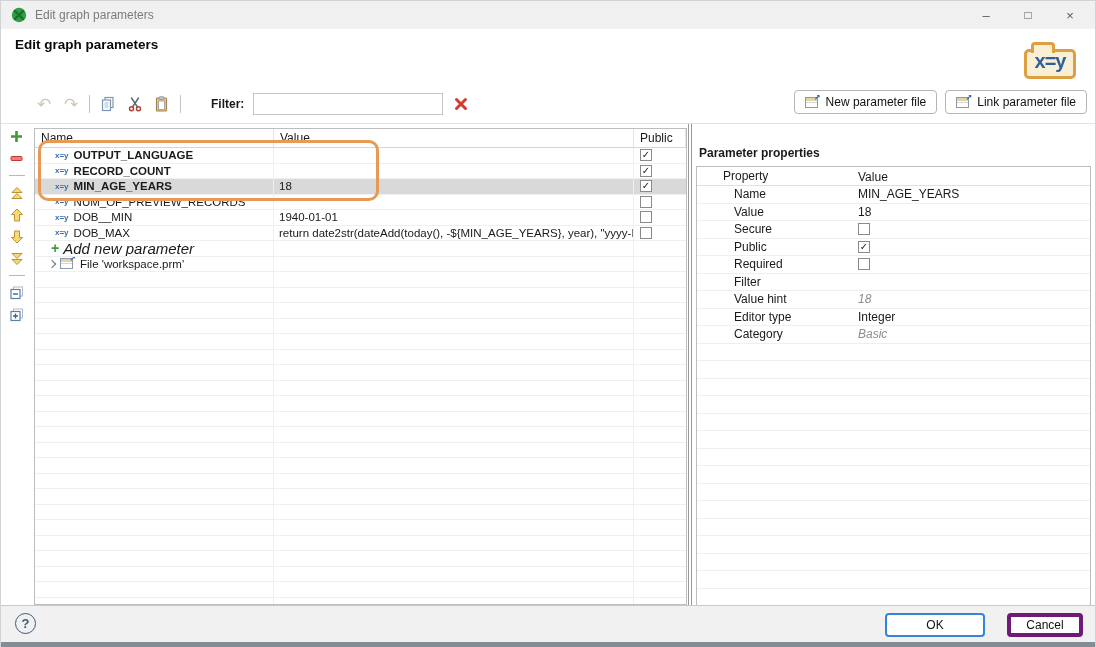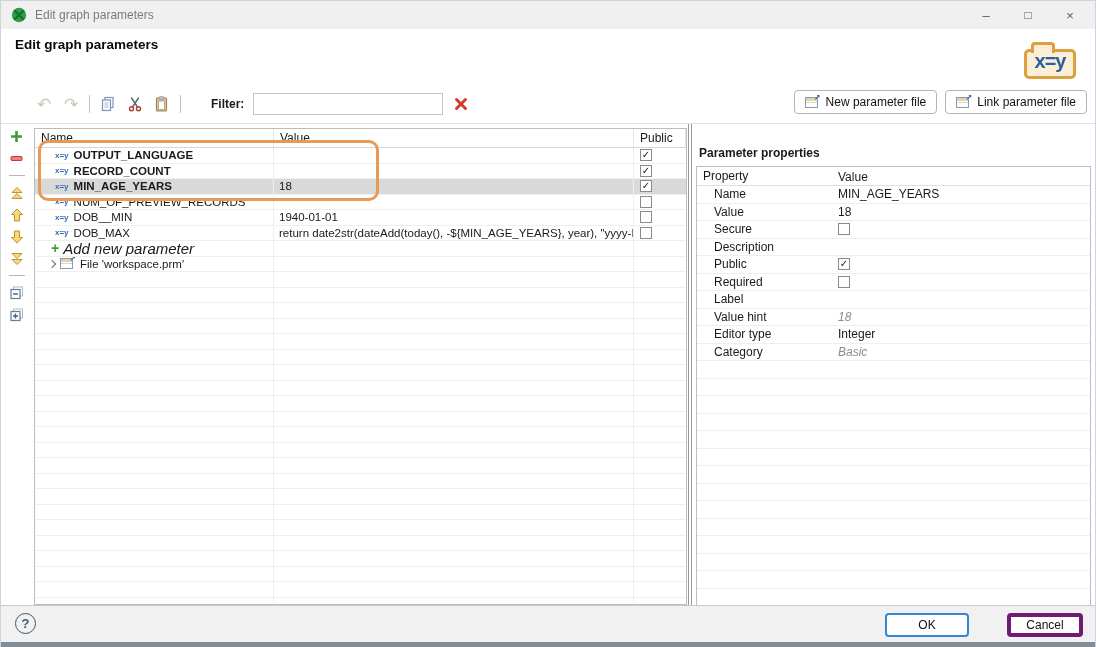--- a/index.html
+++ b/index.html
@@ -71,29 +71,29 @@
   
   .splitter { position:absolute; left:687px; top:0; width:4px; height:482px; border-left:1px solid #9a9a9a; border-right:1px solid #9a9a9a; background:#fff; }
 
   
   .props-panel { position:absolute; left:693px; top:12px; width:399px; height:482px; background:#fff; }
   .props-title { position:absolute; left:5px; top:10px; font-weight:bold; font-size:12px; }
   .props-table { position:absolute; left:2px; top:30px; width:395px; height:448px; border:1px solid #bdbdbd; overflow:hidden; background:#fff; }
   .props-header { display:flex; height:19px; border-bottom:1px solid #e0e0e0; }
   .props-header .hcell { padding:2px 0 0 6px; }
   .qrow { display:flex; height:17.5px; border-bottom:1px solid #efefef; align-items:center; }
-  .qlabel { width:135px; flex:0 0 auto; padding-left:17px; overflow:hidden; white-space:nowrap; }
+  .qlabel { width:135px; flex:0 0 auto; padding-left:17px; overflow:hidden; white-space:nowrap;margin-left:20px; }
   .qval { flex:1 1 auto; padding-left:6px; overflow:hidden; white-space:nowrap; display:flex; align-items:center; }
   .muted { color:#8d8d8d; font-style:italic; }
 
   
   .footer { position:absolute; left:0; top:604px; width:100%; height:37px; background:#f1f1f1; border-top:1px solid #c9c9c9; }
   .help-circle { position:absolute; left:14px; top:7px; width:21px; height:21px; border:1.5px solid #3b5a7a; border-radius:50%; display:flex; align-items:center; justify-content:center; color:#3b5a7a; font-weight:bold; font-size:13px; }
   .btn { position:absolute; top:7px; height:24px; background:#fff; border:4px solid #701a75; border-radius:4px; font-size:12px; display:flex; align-items:center; justify-content:center; color:#111; }
-  .btn-ok { left:884px; width:84px; border:2px solid #3584d6; }
+  .btn-ok { left:884px; width:100px; border:2px solid #3584d6; }
   .btn-cancel { left:1006px; width:76px; }
   .bottom-edge { position:absolute; left:0; top:641px; width:100%; height:6px; background:#828d95; }
 
   
   .annotation { position:absolute; left:37px; top:139px; width:341px; height:61px; border:3px solid #e79a55; border-radius:10px; pointer-events:none; z-index:50; }
 </style>
 </head>
 <body>
 
 <div class="window">
@@ -453,39 +453,33 @@
                 <span>18</span>
               </div>
             </div>
             <div class="qrow">
               <div class="qlabel">Secure</div>
               <div class="qval">
                 <span class="cb"></span>
               </div>
             </div>
             <div class="qrow">
-              <div class="qlabel">Description</div>
-              <div class="qval">
-                <span></span>
-              </div>
-            </div>
-            <div class="qrow">
               <div class="qlabel">Public</div>
               <div class="qval">
                 <span class="cb on">✓</span>
               </div>
             </div>
             <div class="qrow">
               <div class="qlabel">Required</div>
               <div class="qval">
                 <span class="cb"></span>
               </div>
             </div>
             <div class="qrow">
-              <div class="qlabel">Label</div>
+              <div class="qlabel">Filter</div>
             </div>
             <div class="qrow">
               <div class="qlabel">Value hint</div>
               <div class="qval">
                 <span class="muted">18</span>
               </div>
             </div>
             <div class="qrow">
               <div class="qlabel">Editor type</div>
               <div class="qval">

